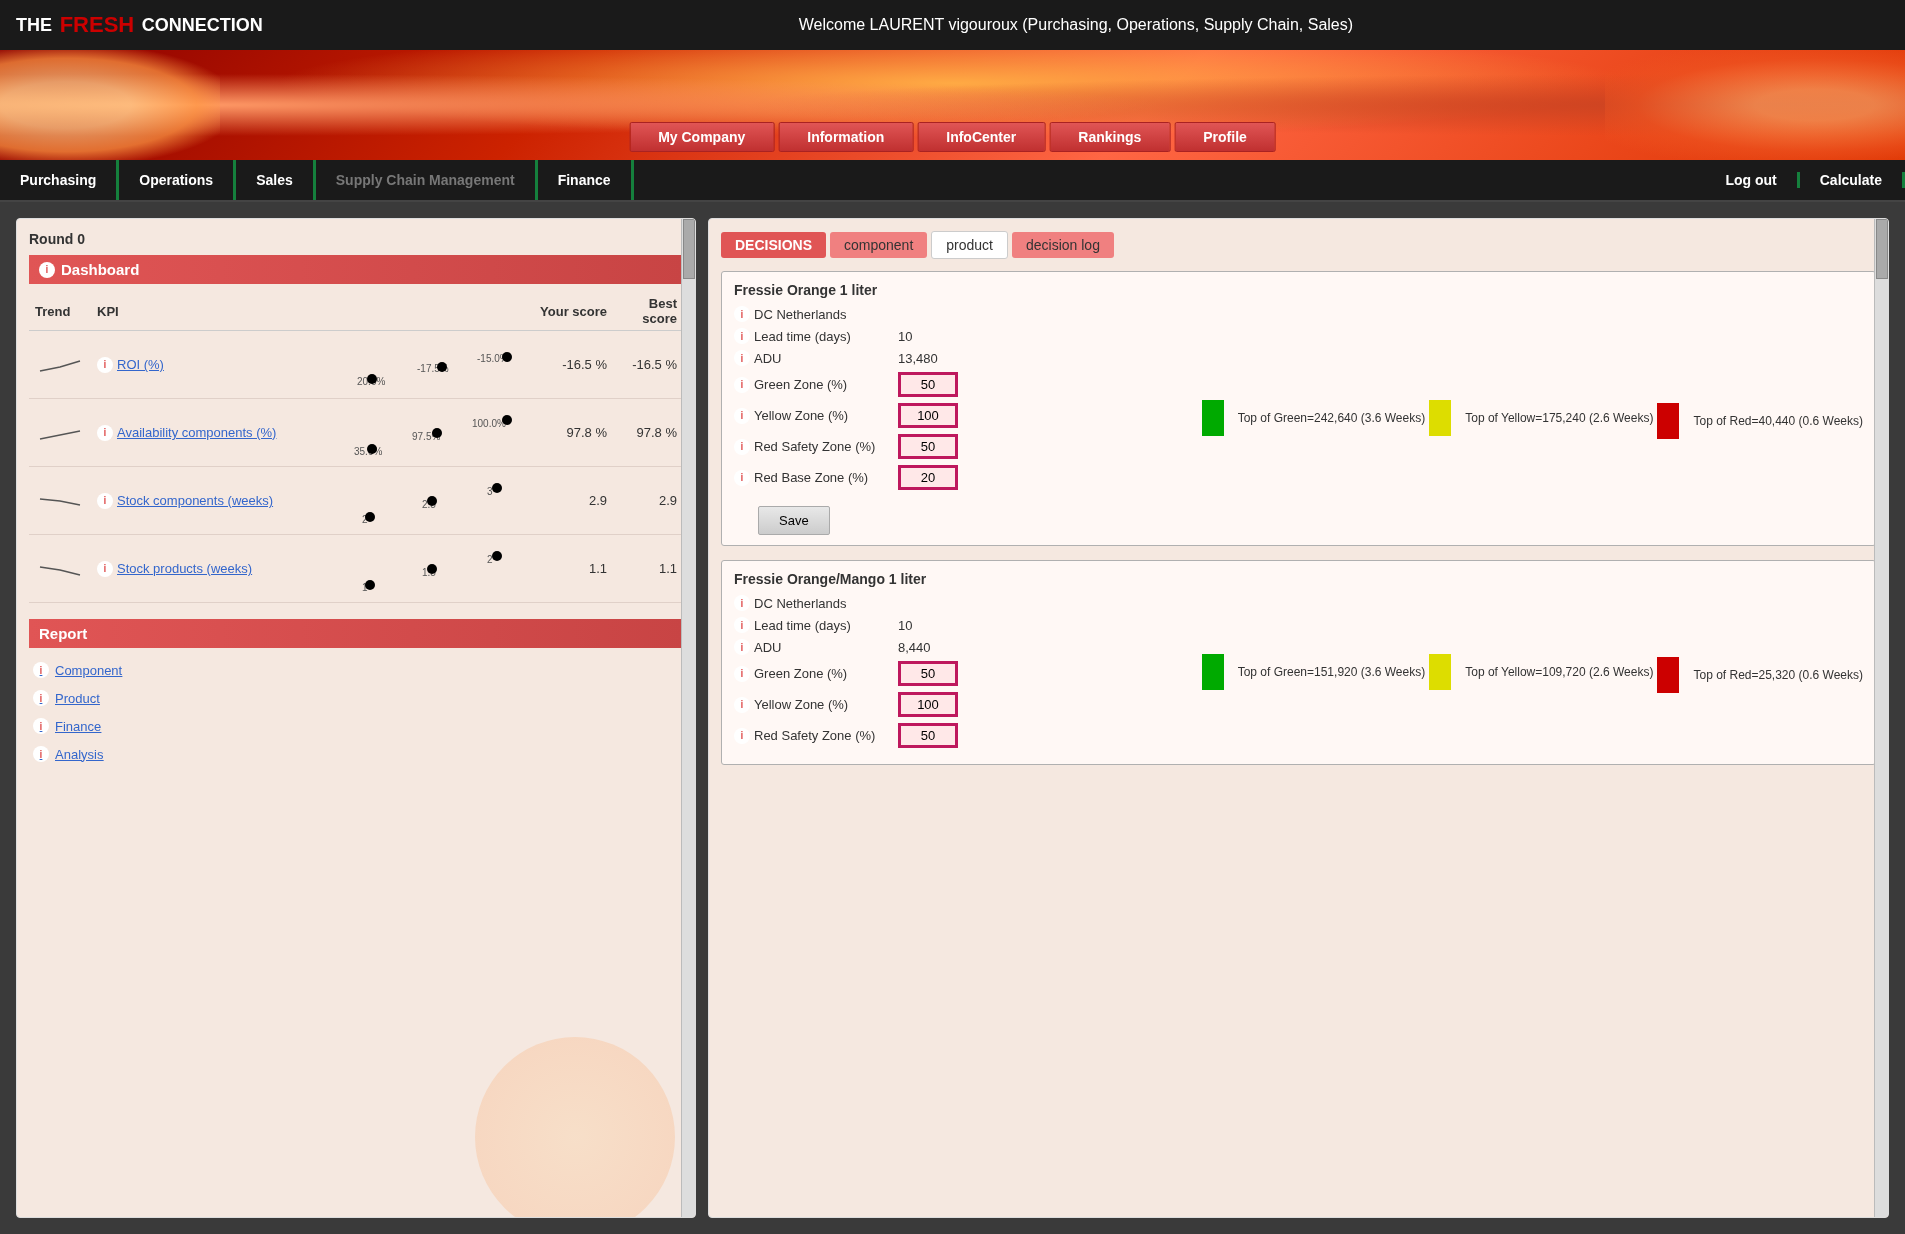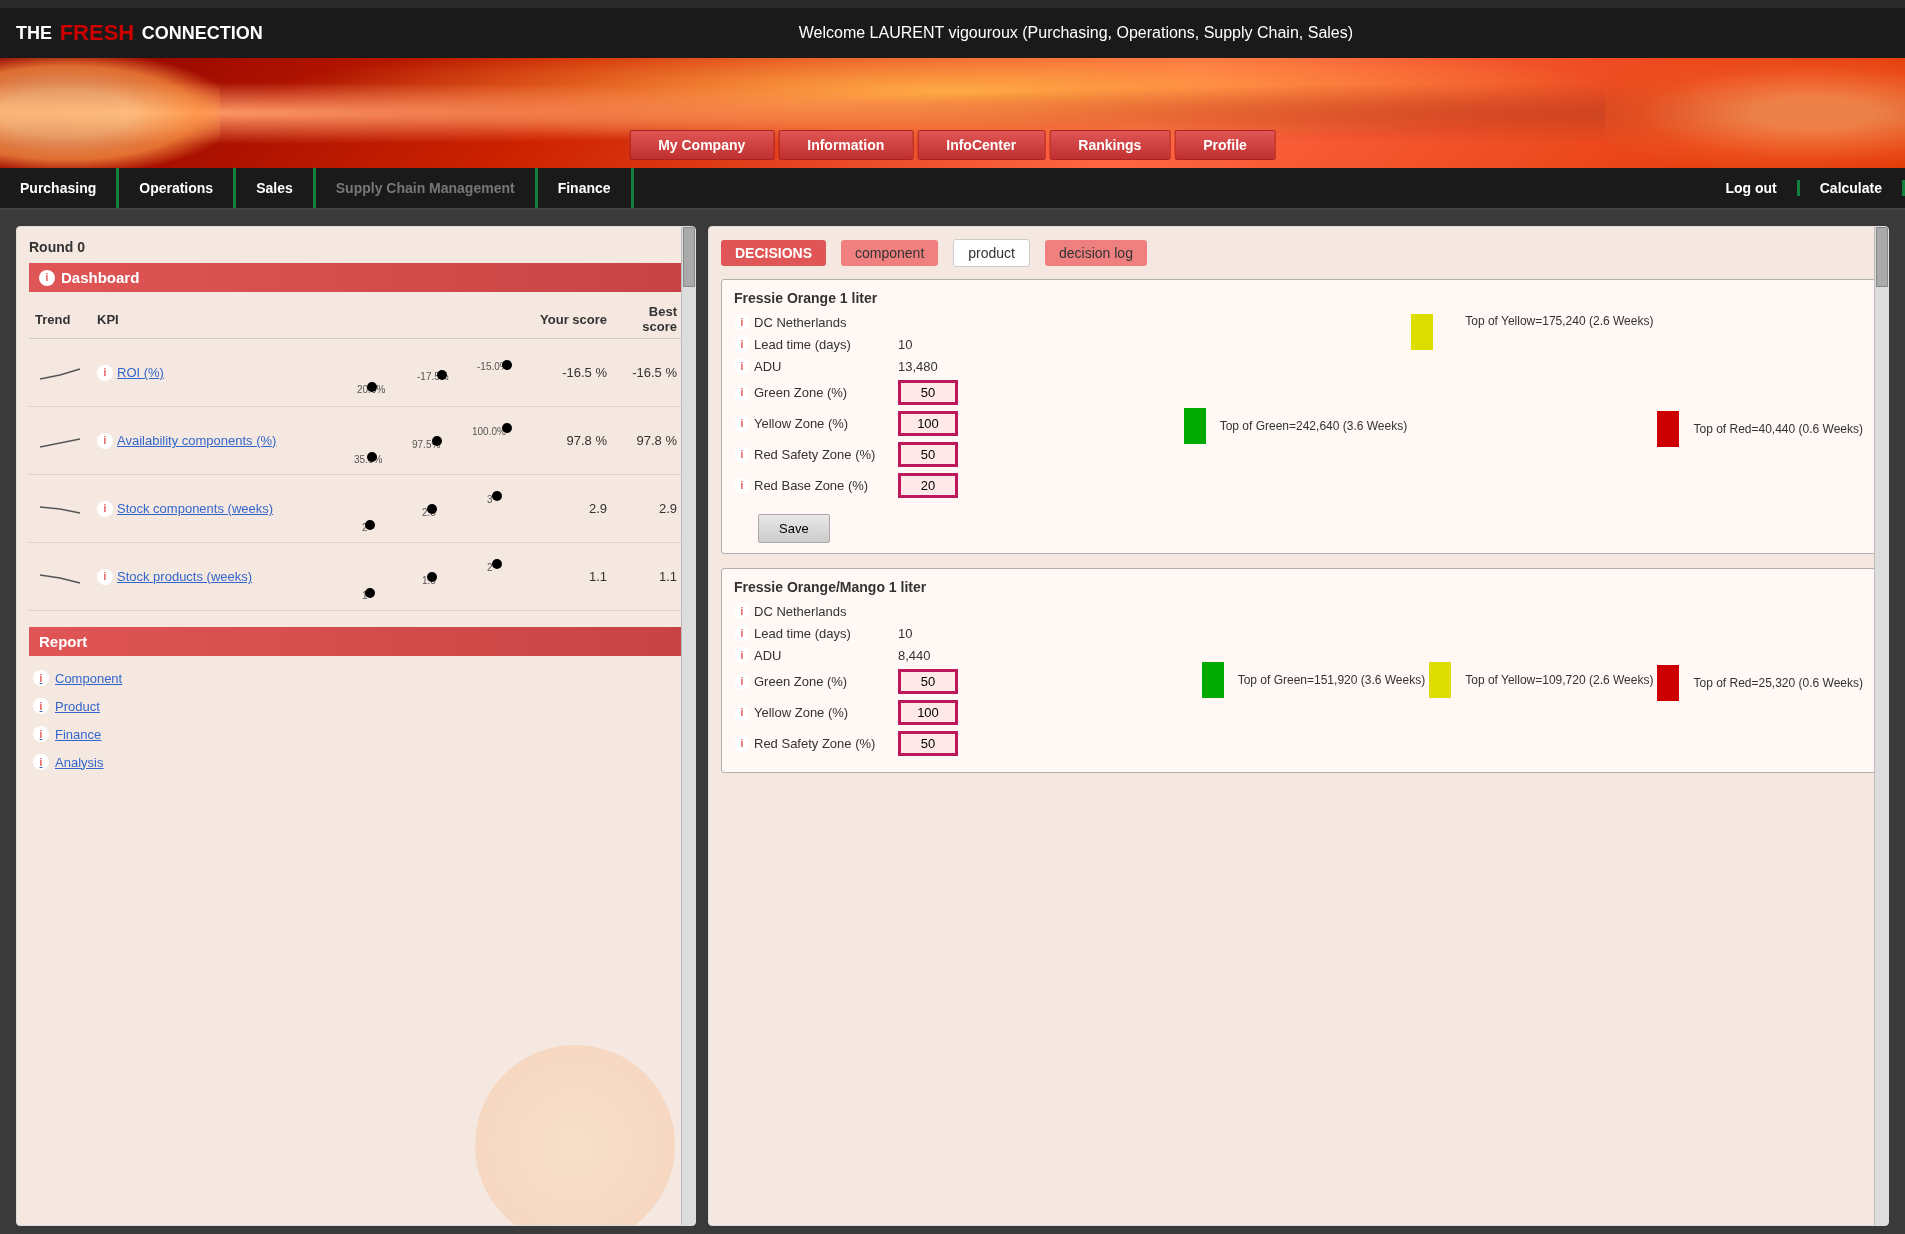--- a/index.html
+++ b/index.html
@@ -6,21 +6,20 @@
     body { font-family: Arial, sans-serif; font-size: 13px; background: #2a2a2a; color: #333; }
 
     
     .top-header {
       background: #1a1a1a;
       display: flex;
       align-items: center;
       justify-content: space-between;
       padding: 8px 16px;
       height: 50px;
-      margin-top: 8px;
     }
     .logo { display: flex; align-items: center; }
     .logo-the { color: white; font-weight: bold; font-size: 18px; margin-right: 4px; }
     .logo-fresh { color: #cc0000; font-weight: bold; font-size: 22px; }
     .logo-connection { color: white; font-weight: bold; font-size: 18px; margin-left: 4px; }
     .welcome-text { color: white; font-size: 16px; flex: 1; text-align: center; }
 
     
     .banner {
       width: 100%;
@@ -179,21 +178,21 @@
       border-radius: 4px;
       flex: 1;
       padding: 12px;
       position: relative;
       overflow: hidden;
     }
 
     
     .decisions-tab-row {
       display: flex;
-      gap: 15px;
+      gap: 4px;
       align-items: center;
       margin-bottom: 12px;
       flex-wrap: wrap;
     }
     .tab-decisions {
       background: #e05555;
       color: white;
       padding: 5px 14px;
       font-weight: bold;
       font-size: 14px;
@@ -587,21 +586,21 @@
           </div>
           <div style="margin-top:8px;padding-left:24px;">
             <button class="save-btn">Save</button>
           </div>
         </div>
         <div class="product-right">
           <div style="display:flex;align-items:center;gap:8px;margin-bottom:6px;">
             <div class="zone-green"></div>
             <span class="zone-label">Top of Green=242,640 (3.6 Weeks)</span>
           </div>
-          <div style="display:flex;gap:26px;margin-bottom:6px;">
+          <div style="display:flex;align-items:center;gap:8px;margin-bottom:6px;">
             <div class="zone-yellow"></div>
             <span class="zone-label">Top of Yellow=175,240 (2.6 Weeks)</span>
           </div>
           <div style="display:flex;align-items:center;gap:8px;">
             <div class="zone-red"></div>
             <span class="zone-label">Top of Red=40,440 (0.6 Weeks)</span>
           </div>
         </div>
       </div>
     </div>

